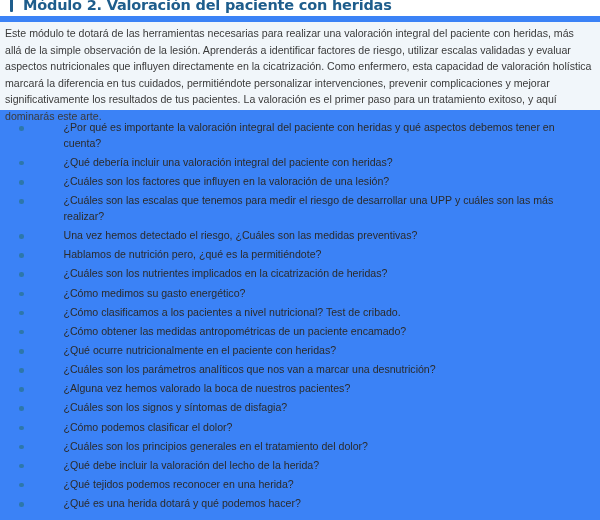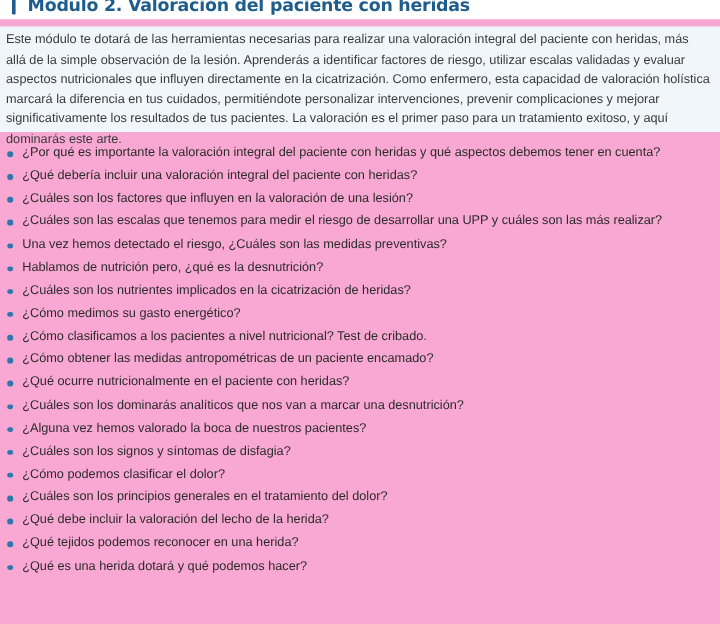--- a/index.html
+++ b/index.html
@@ -8,21 +8,21 @@
       width: 600px;
       height: 520px;
       overflow: hidden;
       background: #f7fafc;
       font-family: "Liberation Sans", sans-serif;
     }
     .page {
       position: relative;
       width: 600px;
       height: 520px;
-      background: #f9a8d4;
+      background: #3b82f6;
     }
     .heading {
       display: flex;
       align-items: center;
       height: 22px;
       padding: 0 0 0 10px;
       margin: 0;
       background: #ffffff;
       position: relative;
       top: -6px;
@@ -60,25 +60,26 @@
       top: 120px;
       left: 0;
       width: 600px;
       margin: 0;
       padding: 0;
       list-style: none;
     }
     .qitem {
       display: flex;
       align-items: flex-start;
-      padding-left: 6px;
+      padding-left: 19px;
       margin-bottom: 3.35px;
       font-size: 10.6px;
       line-height: 15.8px;
       color: #2b2b2b;
+      gap: 32px;
     }
     .bullet {
       flex: 0 0 auto;
       width: 4.5px;
       height: 4.5px;
       border-radius: 50%;
       background: #2d77aa;
       margin-top: 6px;
       margin-right: 8px;
     }
@@ -114,21 +115,21 @@
     <li class="qitem">
         <span class="bullet"></span>
         <span class="qtext">¿Cuáles son las escalas que tenemos para medir el riesgo de desarrollar una UPP y cuáles son las más realizar?</span>
       </li>
     <li class="qitem">
         <span class="bullet"></span>
         <span class="qtext">Una vez hemos detectado el riesgo, ¿Cuáles son las medidas preventivas?</span>
       </li>
     <li class="qitem">
         <span class="bullet"></span>
-        <span class="qtext">Hablamos de nutrición pero, ¿qué es la desnutrición?</span>
+        <span class="qtext">Hablamos de nutrición pero, ¿qué es la permitiéndote?</span>
       </li>
     <li class="qitem">
         <span class="bullet"></span>
         <span class="qtext">¿Cuáles son los nutrientes implicados en la cicatrización de heridas?</span>
       </li>
     <li class="qitem">
         <span class="bullet"></span>
         <span class="qtext">¿Cómo medimos su gasto energético?</span>
       </li>
     <li class="qitem">
@@ -138,21 +139,21 @@
     <li class="qitem">
         <span class="bullet"></span>
         <span class="qtext">¿Cómo obtener las medidas antropométricas de un paciente encamado?</span>
       </li>
     <li class="qitem">
         <span class="bullet"></span>
         <span class="qtext">¿Qué ocurre nutricionalmente en el paciente con heridas?</span>
       </li>
     <li class="qitem">
         <span class="bullet"></span>
-        <span class="qtext">¿Cuáles son los dominarás analíticos que nos van a marcar una desnutrición?</span>
+        <span class="qtext">¿Cuáles son los parámetros analíticos que nos van a marcar una desnutrición?</span>
       </li>
     <li class="qitem">
         <span class="bullet"></span>
         <span class="qtext">¿Alguna vez hemos valorado la boca de nuestros pacientes?</span>
       </li>
     <li class="qitem">
         <span class="bullet"></span>
         <span class="qtext">¿Cuáles son los signos y síntomas de disfagia?</span>
       </li>
     <li class="qitem">

